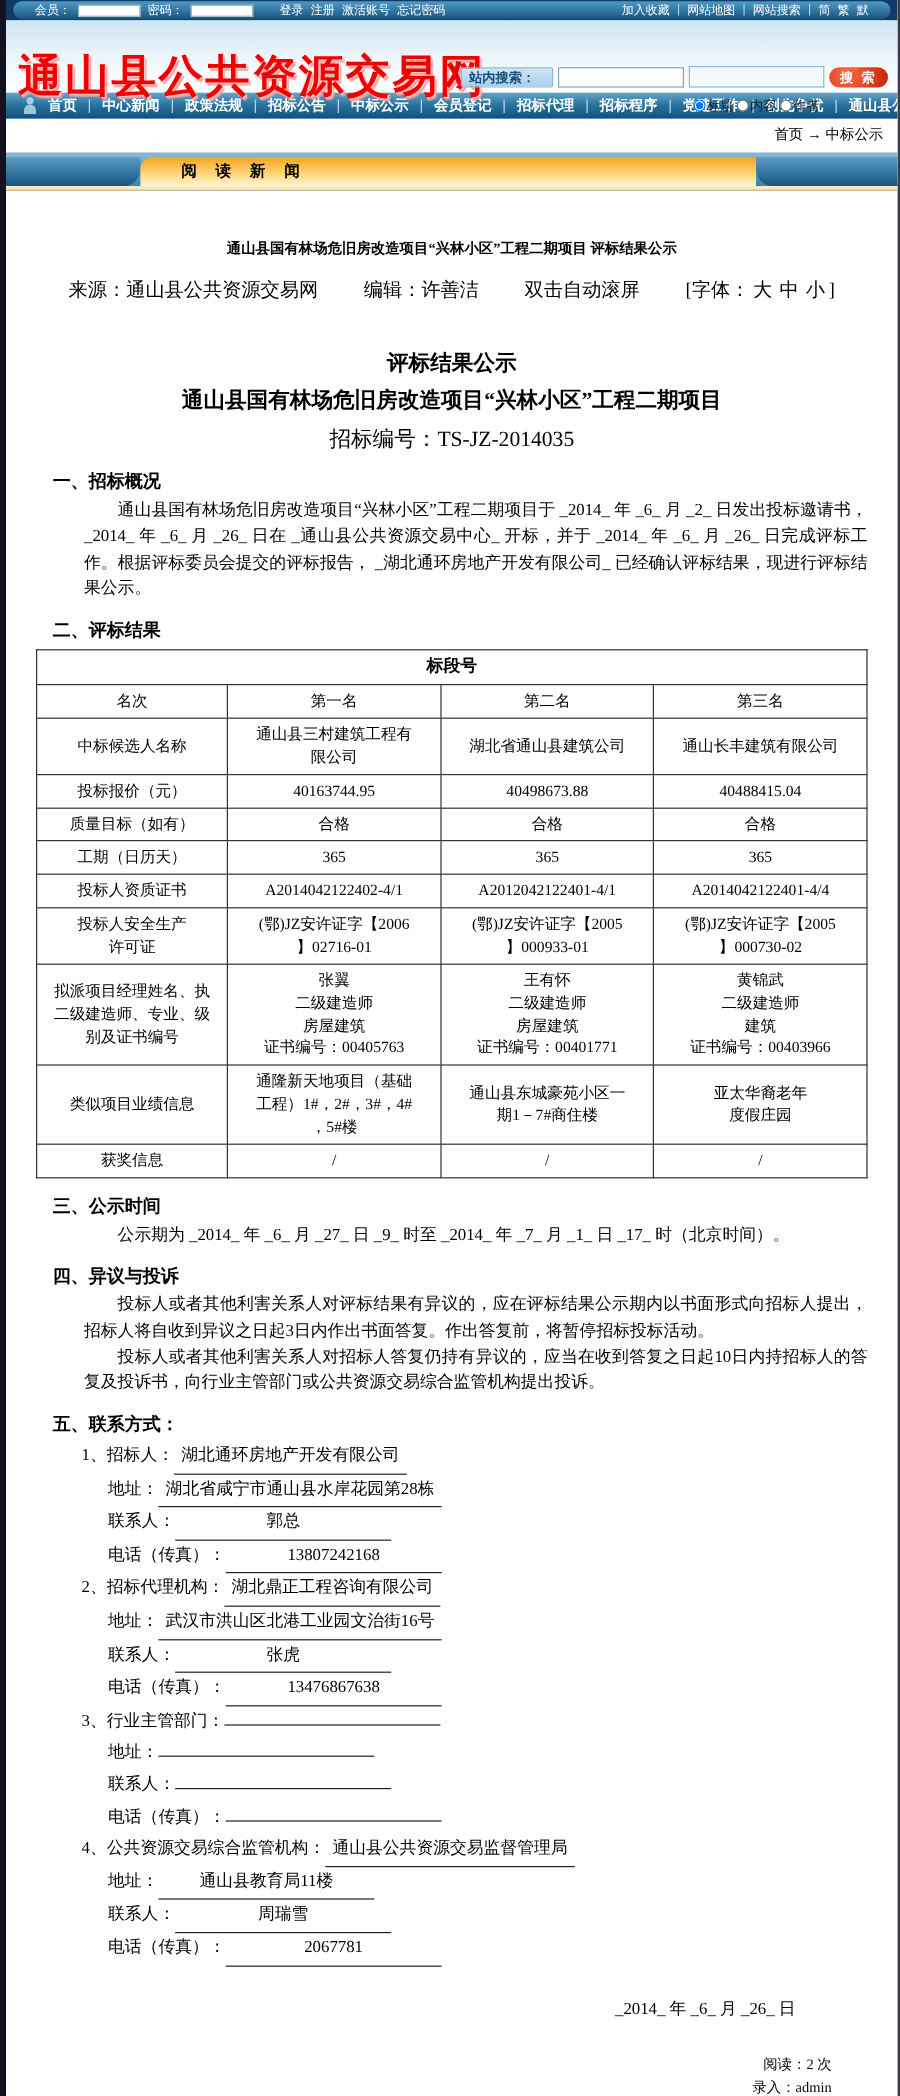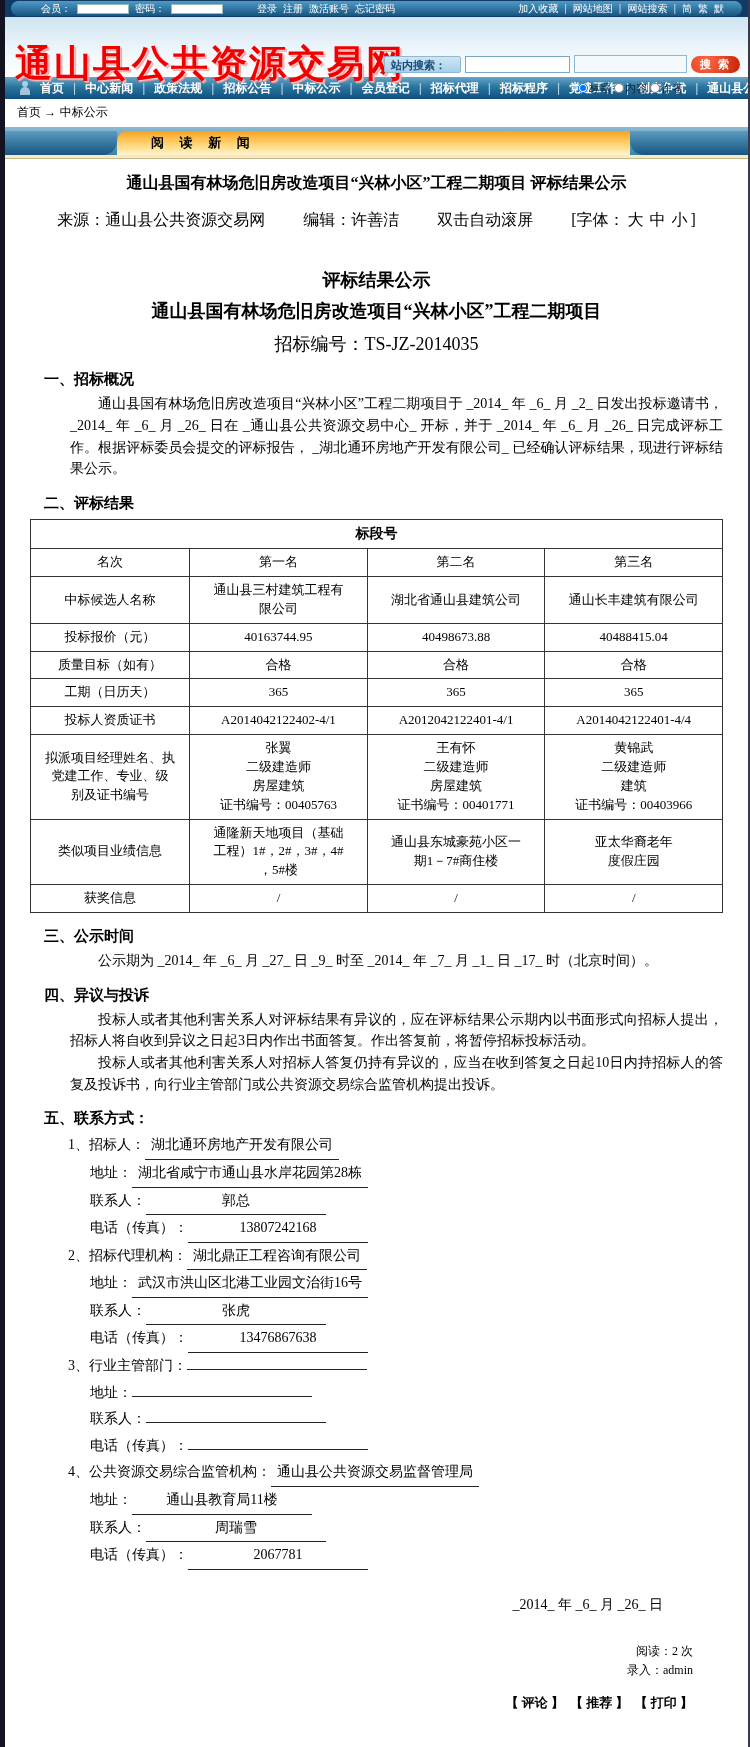--- a/index.html
+++ b/index.html
@@ -2,21 +2,21 @@
 <html><head>
 <meta charset="utf-8">
 <style>
   * { margin:0; padding:0; box-sizing:border-box; }
   body { width:750px; background:#fff; font-family:"Liberation Sans", sans-serif; color:#000; }
   .page { width:750px; min-height:1747px; border-left:5px solid #121220; border-right:2px solid #3a3a4a; background:#fff; overflow:hidden; }
 
   
   .topbar-outer { background:#0f3b66; padding:1px 6px; }
   .topbar { height:15px; border-radius:8px; background:linear-gradient(#4f9ac6,#16557f); display:flex; align-items:center; justify-content:space-between; padding:0 18px; font-size:10px; color:#fff; }
-  .topbar .grp { display:flex; align-items:center; gap:6px; white-space:nowrap;margin-left:12px; }
+  .topbar .grp { display:flex; align-items:center; gap:6px; white-space:nowrap; }
   .topbar input { width:52px; height:10px; border:1px solid #9bb; background:#fff; font-size:9px; }
   .topbar a { color:#fff; text-decoration:none; cursor:pointer; }
   .tb-sep { color:#cde; }
 
   
   .header { height:60px; background:linear-gradient(#cfe4f2,#eef6fb 55%,#ffffff); position:relative; }
   .logo { position:absolute; left:10px; top:22px; font-size:37px; font-weight:900; letter-spacing:2px; color:#f20000; text-shadow:1px 1px 0 #ffc9c9, 2px 2px 1px #f4a0a0; font-family:"Liberation Serif", serif; }
   .searchbar { position:absolute; right:8px; bottom:4px; display:flex; align-items:center; gap:4px; font-size:11px; }
   .searchbar .slabel { background:linear-gradient(#cfe6f5,#a9cfe8); border:1px solid #8fb8d4; color:#134e7c; font-weight:bold; padding:1px 14px 1px 6px; height:17px; line-height:15px; border-radius:2px; }
   .searchbar input[type=text] { width:105px; height:17px; border:1px solid #7aa8c8; font-size:11px; }
@@ -28,35 +28,35 @@
   
   .nav { height:22px; background:linear-gradient(#69a5c8,#2a759f 45%,#0e4f7f); display:flex; align-items:center; padding:0 14px; color:#fff; font-size:12px; font-weight:bold; }
   .nav a { color:#fff; text-decoration:none; padding:0 9px; white-space:nowrap; cursor:pointer; }
   .nav-sep { color:#bcd9ec; font-weight:normal; }
   .person { width:12px; height:14px; position:relative; opacity:.75; flex:none; }
   .person::before { content:""; position:absolute; left:3px; top:0; width:6px; height:6px; border-radius:50%; background:#cfe6f5; }
   .person::after { content:""; position:absolute; left:1px; top:6px; width:10px; height:8px; border-radius:5px 5px 0 0; background:#cfe6f5; }
   .nav .spring { flex:1; }
 
   
-  .crumb { padding:5px 12px 6px; font-size:12px; background:#fff; }
+  .crumb { padding:5px 12px 6px; font-size:12px; background:#fff;text-align:right; }
   .crumb a { color:#000; text-decoration:none; cursor:pointer; }
 
   
   .banner-block { background:linear-gradient(#8fb9d2,#2e7ca5); padding-top:4px; }
   .banner-row { display:flex; height:24px; }
   .cap-left { width:112px; background:linear-gradient(#5b9cc2,#16557f); border-radius:0 0 14px 0; }
   .ribbon { flex:1; background:linear-gradient(#f executive7a21d,#f7a21d 0%,#ffd97e 60%,#fff3cf 100%); }
   .ribbon { background:linear-gradient(#f7a21d,#ffd97e 60%,#fff3cf); border-radius:10px 0 0 0; display:flex; align-items:center; padding-left:34px; font-size:13px; font-weight:bold; letter-spacing:6px; }
   .cap-right { width:118px; background:linear-gradient(#5b9cc2,#16557f); border-radius:0 0 0 14px; }
   .banner-bottom { height:4px; background:#f6e9c4; border-bottom:1px solid #c9b98a; }
 
   
   .article { padding:14px 25px 0; font-family:"Liberation Serif", serif; }
-  .art-title { text-align:center; font-size:16px; font-weight:bold; margin-top:0; }
+  .art-title { text-align:center; font-size:12px; font-weight:bold; margin-top:26px; }
   .art-meta { display:flex; justify-content:center; gap:38px; font-size:16px; margin-top:16px; color:#000; }
   .art-meta a { color:#000; text-decoration:none; cursor:pointer; }
   .big-head { text-align:center; font-size:18px; font-weight:bold; margin-top:34px; line-height:1.7; }
   .bid-no { text-align:center; font-size:18px; margin-top:6px; }
   .sec-title { font-size:15px; font-weight:bold; margin:14px 0 4px; text-indent:14px; }
   .para { font-size:14px; line-height:1.55; text-align:justify; }
   .para.indent { text-indent:28px;margin-left:40px; }
 
   
   table.result { border-collapse:collapse; width:100%; margin-top:6px; font-size:13px; }
@@ -241,22 +241,32 @@
             <td>365</td>
             <td>365</td>
           </tr>
           <tr>
             <td>投标人资质证书</td>
             <td>A2014042122402-4/1</td>
             <td>A2012042122401-4/1</td>
             <td>A2014042122401-4/4</td>
           </tr>
           <tr>
+            <td>投标人安全生产
+许可证</td>
+            <td>(鄂)JZ安许证字【2006
+】02716-01</td>
+            <td>(鄂)JZ安许证字【2005
+】000933-01</td>
+            <td>(鄂)JZ安许证字【2005
+】000730-02</td>
+          </tr>
+          <tr>
             <td>拟派项目经理姓名、执
-党建工作、专业、级
+二级建造师、专业、级
 别及证书编号</td>
             <td>张翼
 二级建造师
 房屋建筑
 证书编号：00405763</td>
             <td>王有怀
 二级建造师
 房屋建筑
 证书编号：00401771</td>
             <td>黄锦武

